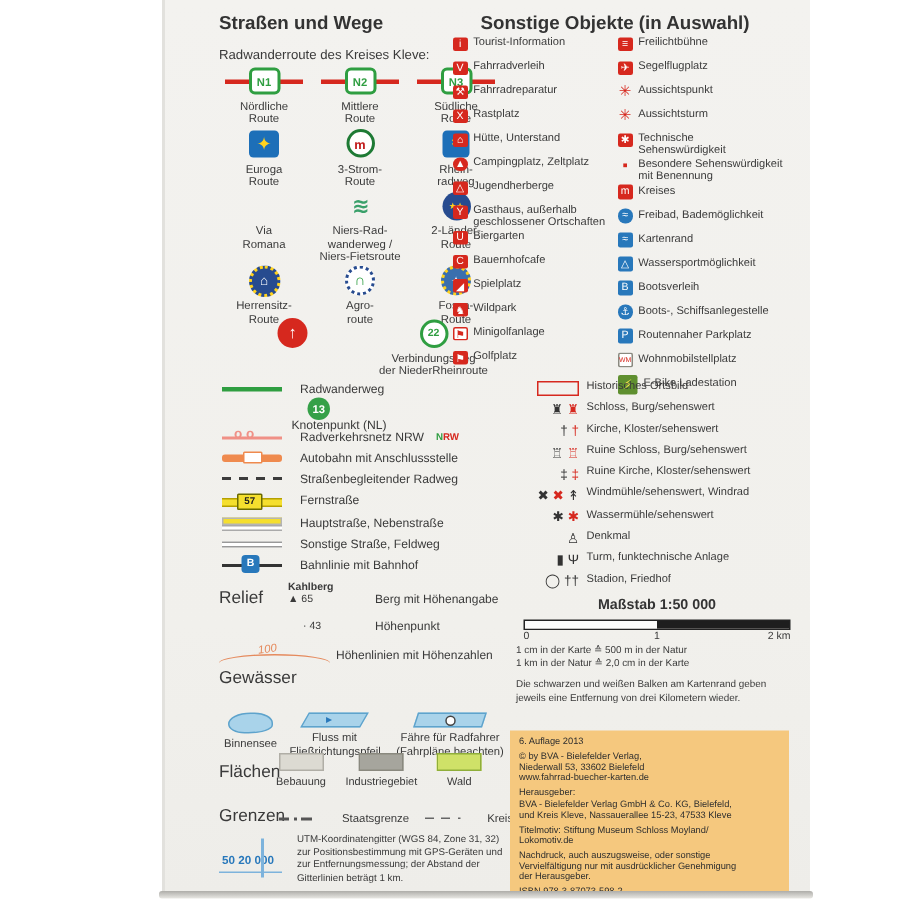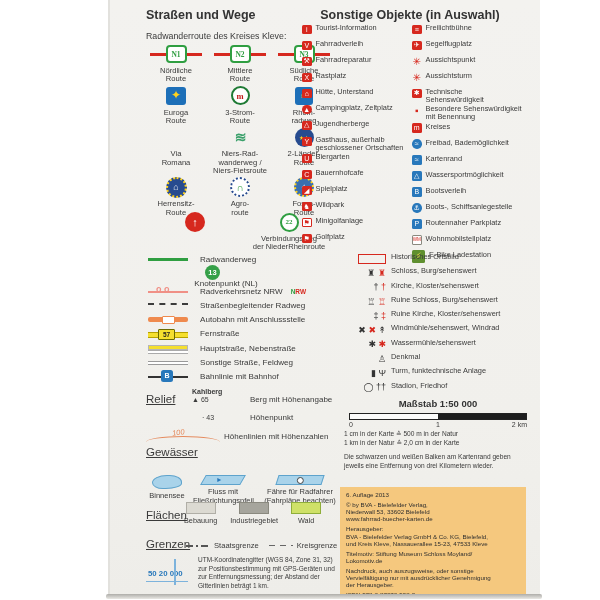--- a/index.html
+++ b/index.html
@@ -19,21 +19,21 @@
   .colR .coltitle{position:absolute;left:0;top:8px;width:220px;text-align:center;}
 
   
   .routes-heading{position:absolute;left:2px;top:31px;font-size:8.8px;}
   .routes3{position:absolute;left:0;top:42px;display:grid;grid-template-columns:64px 64px 64px;grid-auto-rows:minmax(41px,auto);}
   .routes2{position:absolute;left:6px;top:210px;display:flex;gap:4px;}
   .routes2 .rcell{width:90px;}
   .rcell{text-align:center;}
   .ricon{height:24px;display:flex;align-items:center;justify-content:center;position:relative;}
   .rlabel{font-size:7.6px;line-height:1.1;white-space:pre-line;margin-top:1px;}
-  .rbadge{display:inline-flex;align-items:center;justify-content:center;position:relative;font-family:Liberation Serif, serif;}
+  .rbadge{display:inline-flex;align-items:center;justify-content:center;position:relative;}
   .rt-n .ricon::before{content:"";position:absolute;left:6px;right:6px;top:11px;height:3px;background:#d6281e;}
   .rt-n .rbadge{background:#fff;border:2px solid #2f9e41;color:#2f9e41;font-weight:bold;font-size:7.5px;width:17px;height:14px;border-radius:4px;}
   .rt-euroga .rbadge{background:#1d6fb8;color:#ffd21e;width:20px;height:18px;border-radius:3px;font-size:12px;}
   .rt-dreistrom .rbadge{background:#fff;border:2.5px solid #1e7a34;color:#c01818;width:15px;height:15px;border-radius:50%;font-weight:bold;font-size:8.5px;}
   .rt-rhein .rbadge{background:#1d6fb8;color:#ffd21e;width:18px;height:18px;border-radius:3px;font-size:10px;font-weight:bold;}
   .rt-niers .rbadge{color:#3aa06a;font-size:14px;font-weight:bold;letter-spacing:-1px;}
   .rt-zwei .rbadge{background:#274b8f;color:#ffd21e;width:19px;height:19px;border-radius:50%;font-size:6px;letter-spacing:-.5px;}
   .rt-herren .rbadge{background:#274b8f;color:#fff;width:17px;height:17px;border-radius:50%;border:2px dotted #ffd21e;font-size:9px;}
   .rt-agro .rbadge{background:#fff;border:2px dotted #274b8f;color:#2f9e41;width:16px;height:16px;border-radius:50%;font-weight:bold;font-size:10px;}
   .rt-fossa .rbadge{background:#3a6fae;border:2px dotted #ffd21e;color:#fff;width:16px;height:16px;border-radius:50%;font-size:8px;}
@@ -58,21 +58,21 @@
   .ls-autobahn .lsym::after{content:"";position:absolute;left:16px;top:2.5px;width:11px;height:6px;background:#fff;border:1.5px solid #ef8a4e;border-radius:1px;}
   .ls-fernstrasse .lsym::before{content:"";position:absolute;left:2px;right:4px;top:4.5px;height:4px;background:#f5df2e;border-top:.5px solid #b5a000;border-bottom:.5px solid #b5a000;}
   .ls-fernstrasse .g{left:12px;top:1.5px;width:15px;height:9px;background:#f5df2e;border:1px solid #6b6b00;font-size:6.5px;font-weight:bold;color:#222;border-radius:1px;}
   .ls-hauptstrasse .lsym::before{content:"";position:absolute;left:2px;right:4px;top:3px;height:3.5px;background:#f5df2e;border:.5px solid #b5b5b5;}
   .ls-hauptstrasse .lsym::after{content:"";position:absolute;left:2px;right:4px;top:8.5px;height:1.5px;background:#fff;border-top:1px solid #aaa;border-bottom:1px solid #aaa;}
   .ls-sonstige .lsym::before{content:"";position:absolute;left:2px;right:4px;top:5px;height:2.5px;background:#fff;border-top:1px solid #999;border-bottom:1px solid #999;}
   .ls-bahnlinie .lsym::before{content:"";position:absolute;left:2px;right:4px;top:6px;height:2px;background:#333;}
   .ls-bahnlinie .g{left:15px;top:0;width:12px;height:12px;background:#2878bb;color:#fff;font-size:7px;font-weight:bold;border-radius:2.5px;}
 
   
-  .sideheading{font-size:11.5px;color:#3a3a3a;text-decoration:underline;}
+  .sideheading{font-size:11.5px;color:#3a3a3a;}
   .sec-relief{position:absolute;left:2px;top:388px;width:196px;height:58px;}
   .sec-relief .sideheading{position:absolute;left:0;top:5px;}
   .berg{position:absolute;left:46px;top:0;font-size:7px;line-height:1.2;}
   .berg .bn{font-weight:bold;display:block;}
   .rlab{font-size:8px;position:absolute;}
   .lab-berg{left:104px;top:7px;}
   .punkt{position:absolute;left:56px;top:26px;font-size:7px;}
   .lab-punkt{left:104px;top:25px;}
   .contour{position:absolute;left:0px;top:42px;width:74px;height:10px;}
   .contour .curve{position:absolute;left:0;right:0;top:6px;height:5px;border-top:1.5px solid #e58a5d;border-radius:50% 50% 0 0/100% 100% 0 0;}
@@ -97,21 +97,21 @@
   .sec-fla .sideheading{position:absolute;left:0;top:9px;}
   .flrow{position:absolute;left:38px;top:2px;display:flex;gap:13px;}
   .flcell{text-align:center;}
   .fsw{display:block;width:30px;height:12px;margin:0 auto;}
   .fllabel{font-size:7.3px;margin-top:2px;}
 
   
   .sec-gre{position:absolute;left:2px;top:537px;width:196px;height:16px;}
   .sec-gre .sideheading{position:absolute;left:0;top:1px;}
   .grrow{position:absolute;left:40px;top:4px;display:flex;gap:10px;align-items:center;}
-  .gcell{display:flex;align-items:center;gap:4px;font-size:7.6px;}
+  .gcell{display:flex;align-items:center;gap:18px;font-size:7.6px;}
   .gline{display:inline-block;width:24px;height:2px;}
   .gr-staat .gline{background:repeating-linear-gradient(90deg,#555 0 7px,transparent 7px 10px,#555 10px 12px,transparent 12px 15px);}
   .gr-kreis .gline{height:1.5px;background:repeating-linear-gradient(90deg,#666 0 6px,transparent 6px 11px);}
 
   
   .sec-utm{position:absolute;left:2px;top:556px;width:196px;height:40px;}
   .utmc{position:absolute;left:0;top:11px;color:#2878bb;font-weight:bold;font-size:7.8px;border-bottom:1.5px solid #7db3dc;padding:2px 5px 3px 2px;}
   .utmc::after{content:"";position:absolute;right:12px;top:-8px;height:26px;width:1.5px;background:#7db3dc;}
   .utmtext{position:absolute;left:52px;top:0;width:142px;font-size:6.5px;line-height:1.32;}
 
@@ -272,28 +272,28 @@
             <span class="g">13</span>
           </span>
         <span class="llabel">Knotenpunkt (NL)</span>
 
       </div>
         <div class="litem ls-radverkehrsnetz">
         <span class="lsym"></span>
         <span class="llabel">Radverkehrsnetz NRW</span>
         <span class="nrw">NRW</span>
       </div>
+        <div class="litem ls-autobahn">
+        <span class="lsym"></span>
+        <span class="llabel">Autobahn mit Anschlussstelle</span>
+
+      </div>
         <div class="litem ls-begleitend">
         <span class="lsym"></span>
         <span class="llabel">Straßenbegleitender Radweg</span>
-
-      </div>
-        <div class="litem ls-autobahn">
-        <span class="lsym"></span>
-        <span class="llabel">Autobahn mit Anschlussstelle</span>
 
       </div>
         <div class="litem ls-fernstrasse">
         <span class="lsym">
             <span class="g">57</span>
           </span>
         <span class="llabel">Fernstraße</span>
 
       </div>
         <div class="litem ls-hauptstrasse">

